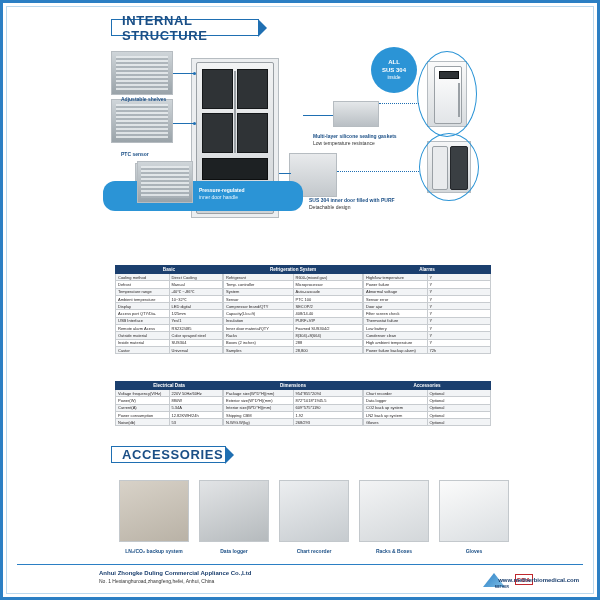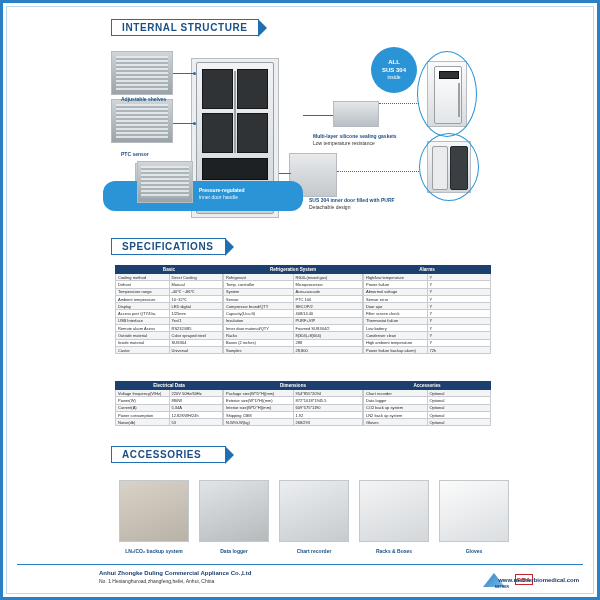--- a/index.html
+++ b/index.html
@@ -25,21 +25,21 @@
 
   
   .banner {
     position:absolute;
     height:17px;
     background:#ffffff;
     border:1.5px solid #1f6fb2;
     display:flex; align-items:center;
     padding:0 10px;
     font-weight:bold;
-    font-size:10px;
+    font-size:13px;
     letter-spacing:0.6px;
     color:#1b4f86;
   }
   .banner .tri {
     position:absolute; right:-9px; top:-1.5px;
     width:0;height:0;
     border-top:9.5px solid transparent;
     border-bottom:9.5px solid transparent;
     border-left:9px solid #1f6fb2;
   }
@@ -275,24 +275,20 @@
 
   <div class="leader" style="left:170px;top:70px;width:22px;"></div>
   <div class="dot" style="left:190px;top:68.5px;"></div>
   <div class="leader" style="left:170px;top:120px;width:22px;"></div>
   <div class="dot" style="left:190px;top:118.5px;"></div>
   <div class="leader" style="left:300px;top:112px;width:30px;"></div>
   <div class="leader" style="left:276px;top:170px;width:12px;"></div>
   <div class="dotline" style="left:376px;top:100px;width:40px;"></div>
   <div class="dotline" style="left:334px;top:168px;width:82px;"></div>
 
-  <div class="banner" id="sec-spec">
-    <span>SPECIFICATIONS</span>
-    <span class="tri"></span>
-  </div>
 
   <table class="spec" style="left:112px;top:262px;width:108px;">
     <tbody>
         <tr>
           <th colspan="2">Basic</th>
         </tr>
     <tr>
           <td class="lbl" style="width:58px">Cooling method</td>
           <td class="val">Direct Cooling</td>
         </tr>

